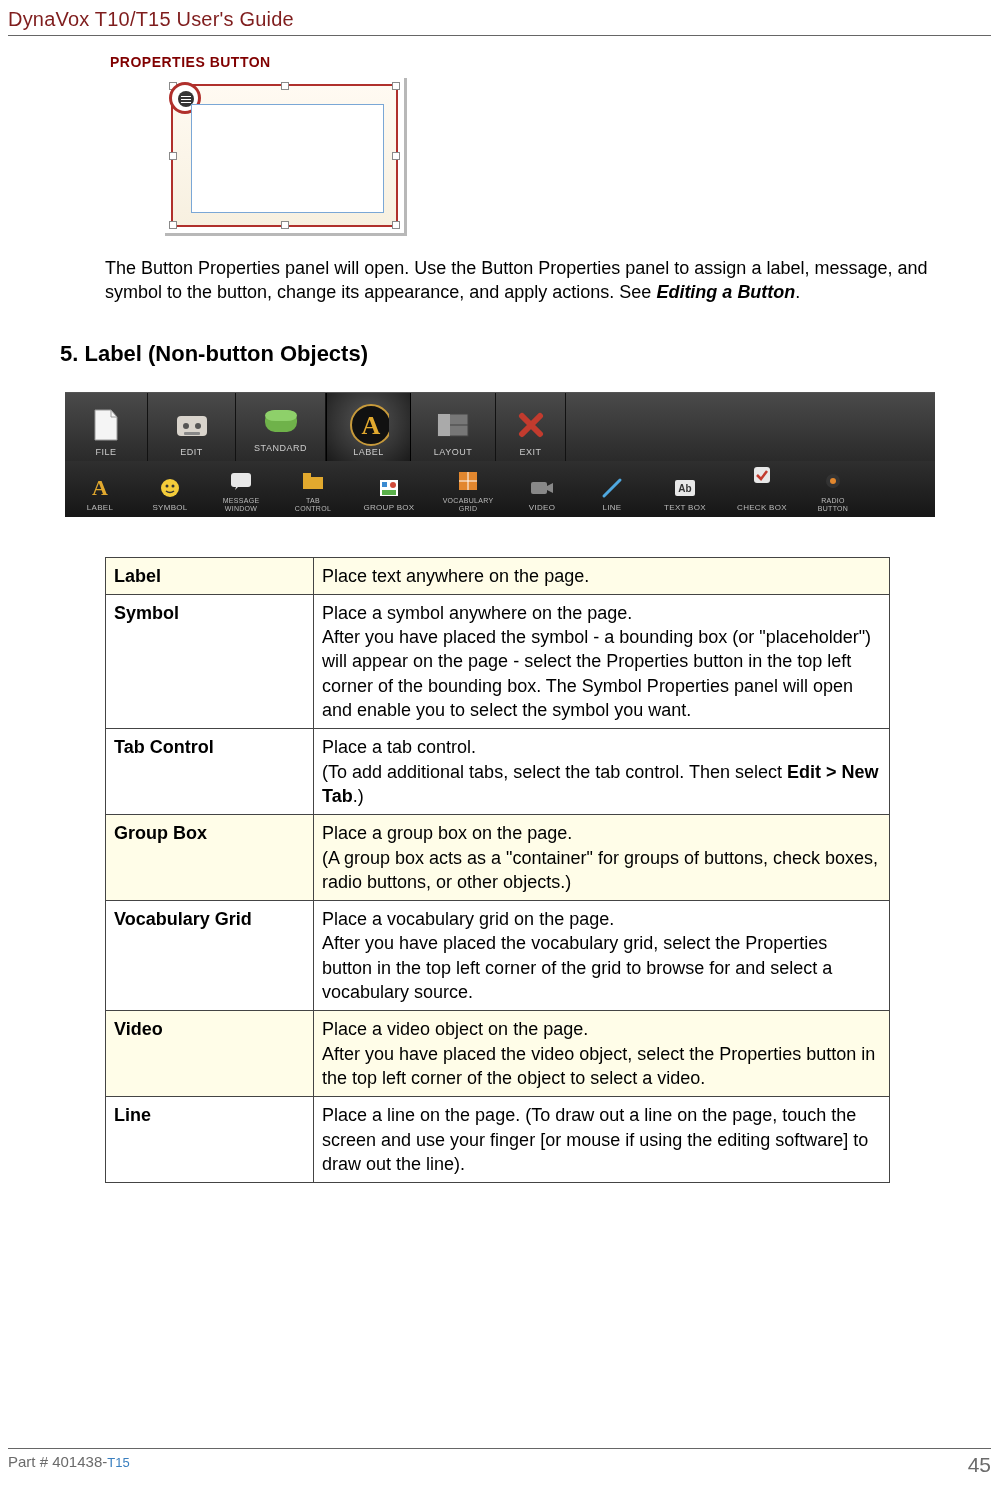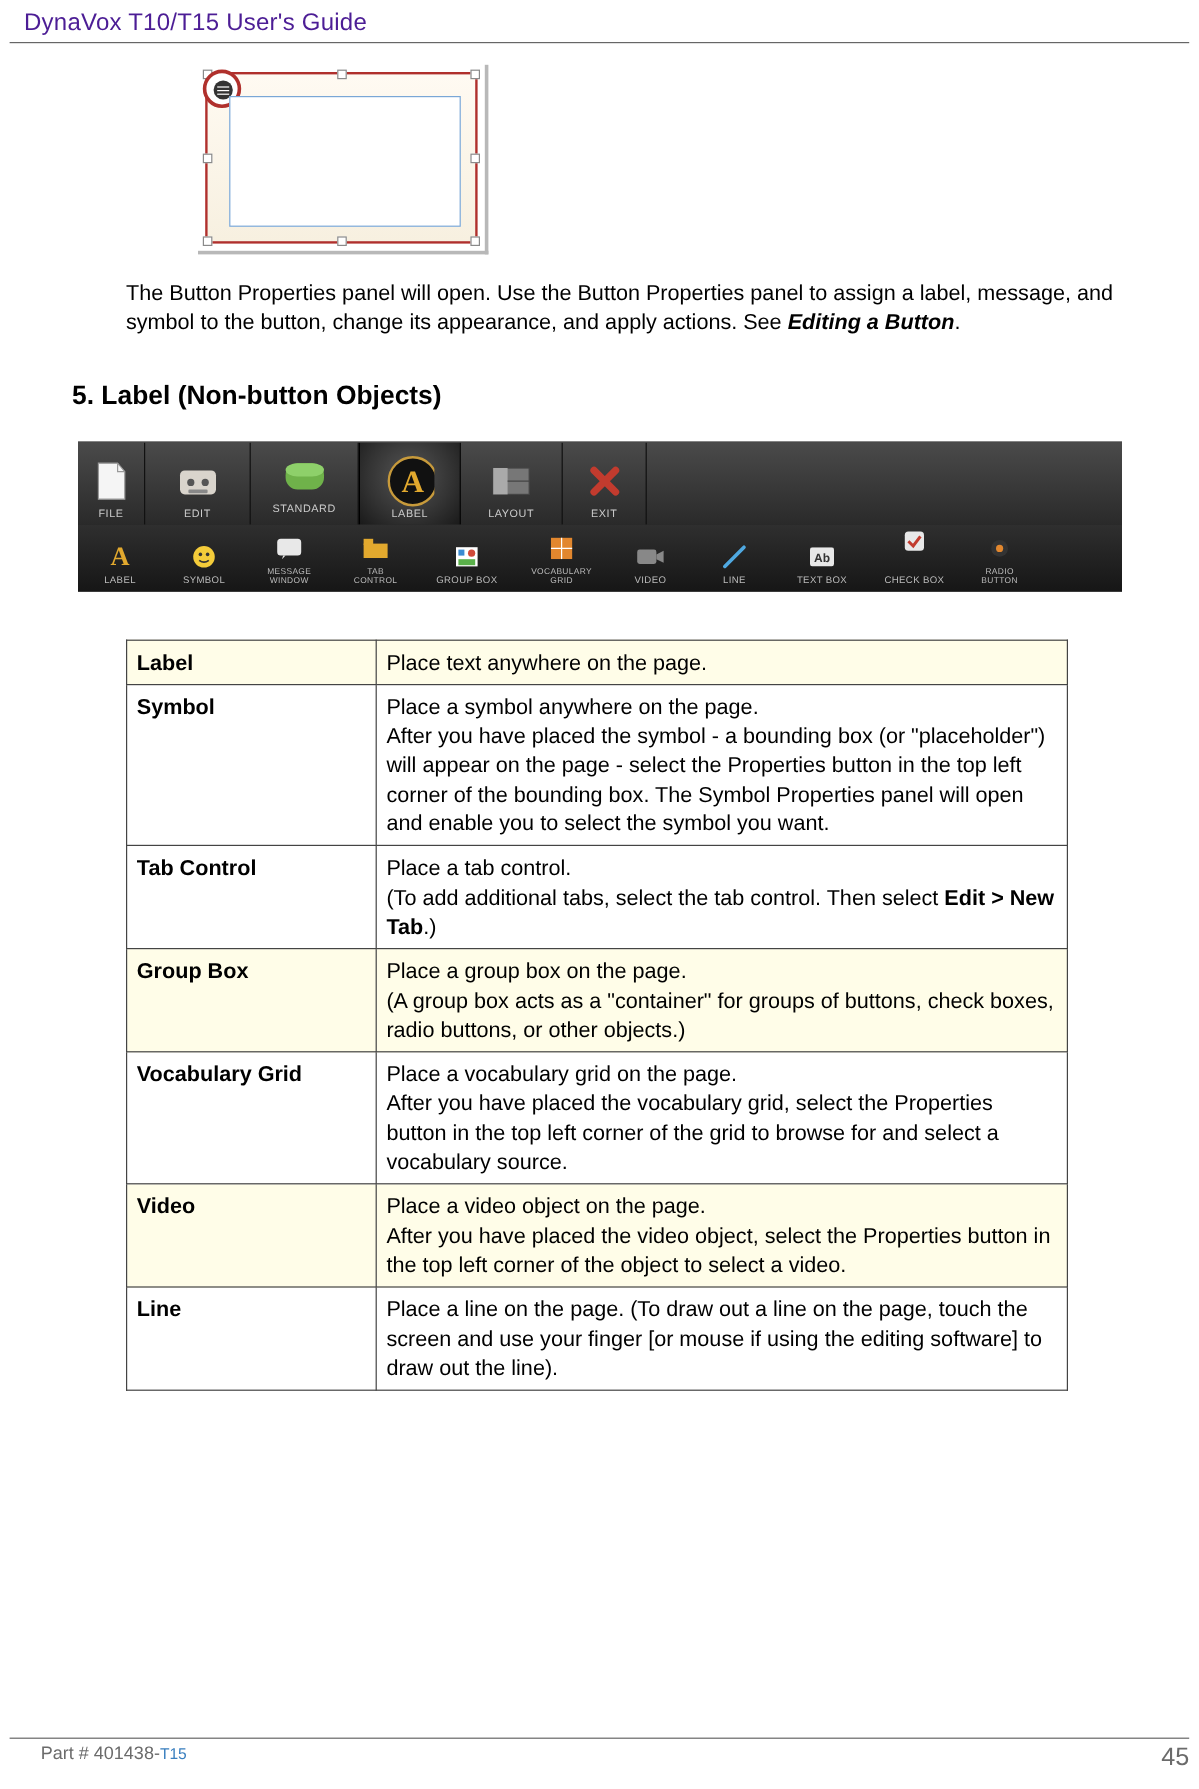--- a/index.html
+++ b/index.html
@@ -7,22 +7,22 @@
     font-family: Arial, Helvetica, sans-serif;
     width: 999px;
     height: 1491px;
     background: #fff;
     position: relative;
     color: #000;
   }
   .header-title {
     font-family: "Arial Narrow", Arial, sans-serif;
     font-size: 20px;
-    color: #4c1d95;
-    padding: 8px 0 4px 20px;
+    color: #7f1d1d;
+    padding: 8px 0 4px 8px;
     letter-spacing: 0.2px;
   }
   .header-rule {
     border: none;
     border-top: 1px solid #666;
     margin: 0 8px 18px 8px;
   }
   .content { padding: 0 60px 0 105px; }
   .section-label {
     font-size: 14px;
@@ -104,21 +104,21 @@
   }
   .tr1-item {
     flex: 0 0 auto;
     display:flex; flex-direction:column; align-items:center; justify-content:flex-end;
     border-right:1px solid #111;
     padding: 4px 0 4px 0;
     position:relative;
   }
   .tr1-icon{ width:40px; height:40px; margin-bottom:2px; display:flex; align-items:center; justify-content:center;}
   .tr1-label{ font-size:9px; color:#ccc; letter-spacing:0.5px;}
-  .tr1-file{width:56px;} .tr1-edit{width:88px;} .tr1-select{width:88px;}
+  .tr1-file{width:83px;} .tr1-edit{width:88px;} .tr1-select{width:88px;}
   .tr1-standard{width:90px;justify-content:center;} .tr1-label-tab{width:85px;} .tr1-layout{width:85px;}
   .tr1-exit{width:70px;}
   .tr1-label-tab{
     background: radial-gradient(circle at 50% 40%, #555 0%, #333 60%, #1a1a1a 100%);
     border-left:1px solid #000; border-right:1px solid #000;
   }
   .toolbar-row2 {
     display:flex;
     height: 56px;
     background: linear-gradient(#2f2f2f,#161616);
@@ -151,33 +151,34 @@
   .desc-table td:first-child { width: 208px; font-weight: bold; }
   .row-tint { background: #fffde8; }
   .footer-rule {
     position:absolute; left:8px; right:8px; bottom:42px;
     border:none; border-top:1px solid #666;
   }
   .footer {
     position:absolute; left:8px; right:8px; bottom:14px;
     font-size:15px; color:#6b6b6b;
     font-family:"Arial Narrow", Arial, sans-serif;
-    display:flex; justify-content:space-between;margin-left:26px;
+    display:flex; justify-content:space-between;
   }
   .footer .pn { font-size:21px; color:#6b6b6b; }
   .partno-suffix{color:#3a7fbf;font-size:13px;}
 </style>
 </head>
 <body>
 
 <div class="header-title">DynaVox T10/T15 User's Guide</div>
 <hr class="header-rule">
 
 <div class="content">
 
+  <div class="section-label">PROPERTIES BUTTON</div>
 
   <div class="props-figure">
     <div class="props-inner">
       <div class="props-handles">
         <div class="ph-tl"></div>
           <div class="ph-tc"></div>
           <div class="ph-tr"></div>
         <div class="ph-ml"></div>
           <div class="ph-mr"></div>
         <div class="ph-bl"></div>

